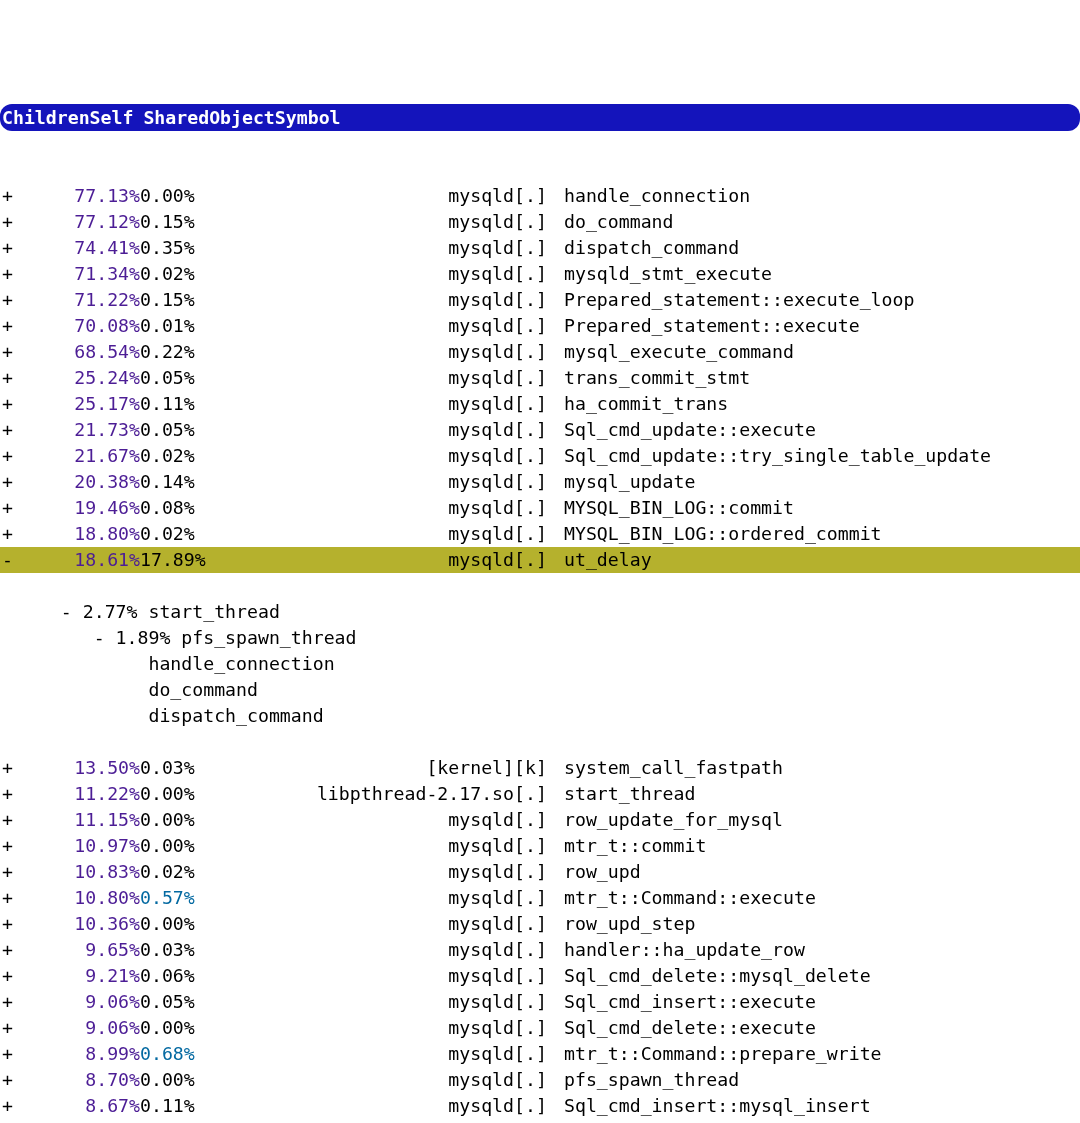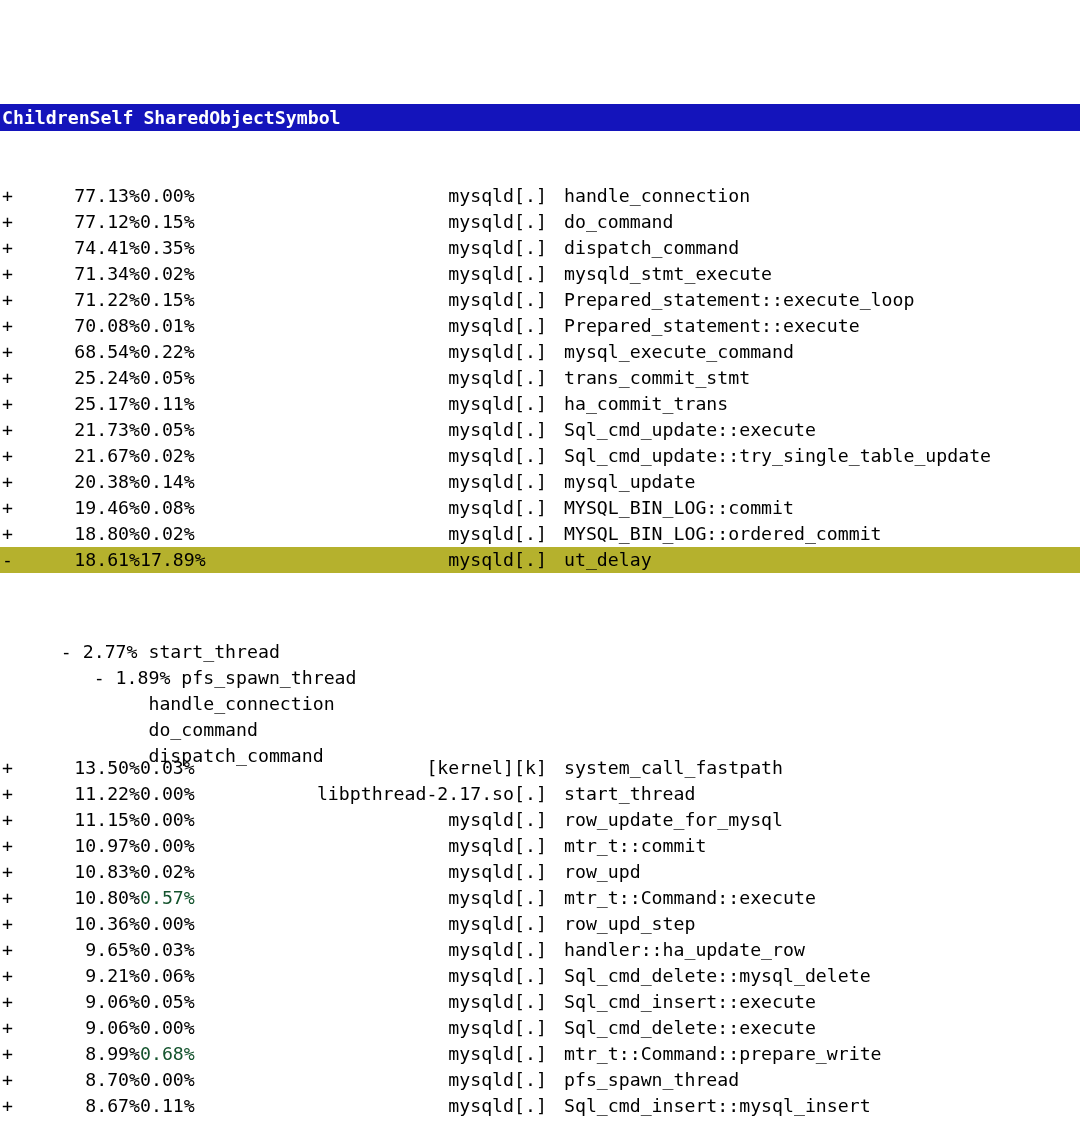--- a/index.html
+++ b/index.html
@@ -11,44 +11,45 @@
     color: #000000;
     white-space: pre;
     width: 1080px;
   }
   .header {
     background: #1414bb;
     color: #ffffff;
     font-weight: bold;
     height: 27px;
     line-height: 27px;
+    border-radius: 12px;
   }
   .row {
     height: 26px;
     display: flex;
   }
   .row.hl {
     background: #b5b12d;
   }
   .cell { display: inline-block; }
   .expand { width: 28px; text-align: left; padding-left: 2px; }
   .children { width: 112px; text-align: right; }
   .self { width: 102px; text-align: left; }
   .object { padding-left: 18px; width: 272px; text-align: right; }
   .marker { width: 50px; text-align: left; }
   .symbol { flex: 1; text-align: left; }
-  .red { color: #000000; }
-  .green { color: #14532d; }
+  .red { color: #4c1d95; }
+  .green { color: #0369a1; }
   .header .expand { width: 28px; }
   .header .children-h { width: 112px; text-align: right; }
   .header .self-h { width: 102px; text-align: right; }
   .header .shared-h { padding-left: 10px; width: 80px; text-align: left; }
   .header .object-h { width: 200px; text-align: left; }
   .header .symbol-h { text-align: left; }
-  .tree { padding-left: 28px; margin-top: 40px; }
+  .tree { padding-left: 28px; }
 </style>
 </head>
 <body>
 
 
 
 <div class="header"><span class="expand"></span><span class="children-h">Children</span><span class="self-h">Self</span><span class="shared-h">Shared</span><span class="object-h">Object</span><span class="symbol-h">Symbol</span></div>
 
 <div id="rows-container"><div class="row"><span class="cell expand">+</span><span class="cell children red">77.13%</span><span class="cell self ">0.00%</span><span class="cell object">mysqld</span><span class="cell marker">[.]</span><span class="cell symbol">handle_connection</span></div><div class="row"><span class="cell expand">+</span><span class="cell children red">77.12%</span><span class="cell self ">0.15%</span><span class="cell object">mysqld</span><span class="cell marker">[.]</span><span class="cell symbol">do_command</span></div><div class="row"><span class="cell expand">+</span><span class="cell children red">74.41%</span><span class="cell self ">0.35%</span><span class="cell object">mysqld</span><span class="cell marker">[.]</span><span class="cell symbol">dispatch_command</span></div><div class="row"><span class="cell expand">+</span><span class="cell children red">71.34%</span><span class="cell self ">0.02%</span><span class="cell object">mysqld</span><span class="cell marker">[.]</span><span class="cell symbol">mysqld_stmt_execute</span></div><div class="row"><span class="cell expand">+</span><span class="cell children red">71.22%</span><span class="cell self ">0.15%</span><span class="cell object">mysqld</span><span class="cell marker">[.]</span><span class="cell symbol">Prepared_statement::execute_loop</span></div><div class="row"><span class="cell expand">+</span><span class="cell children red">70.08%</span><span class="cell self ">0.01%</span><span class="cell object">mysqld</span><span class="cell marker">[.]</span><span class="cell symbol">Prepared_statement::execute</span></div><div class="row"><span class="cell expand">+</span><span class="cell children red">68.54%</span><span class="cell self ">0.22%</span><span class="cell object">mysqld</span><span class="cell marker">[.]</span><span class="cell symbol">mysql_execute_command</span></div><div class="row"><span class="cell expand">+</span><span class="cell children red">25.24%</span><span class="cell self ">0.05%</span><span class="cell object">mysqld</span><span class="cell marker">[.]</span><span class="cell symbol">trans_commit_stmt</span></div><div class="row"><span class="cell expand">+</span><span class="cell children red">25.17%</span><span class="cell self ">0.11%</span><span class="cell object">mysqld</span><span class="cell marker">[.]</span><span class="cell symbol">ha_commit_trans</span></div><div class="row"><span class="cell expand">+</span><span class="cell children red">21.73%</span><span class="cell self ">0.05%</span><span class="cell object">mysqld</span><span class="cell marker">[.]</span><span class="cell symbol">Sql_cmd_update::execute</span></div><div class="row"><span class="cell expand">+</span><span class="cell children red">21.67%</span><span class="cell self ">0.02%</span><span class="cell object">mysqld</span><span class="cell marker">[.]</span><span class="cell symbol">Sql_cmd_update::try_single_table_update</span></div><div class="row"><span class="cell expand">+</span><span class="cell children red">20.38%</span><span class="cell self ">0.14%</span><span class="cell object">mysqld</span><span class="cell marker">[.]</span><span class="cell symbol">mysql_update</span></div><div class="row"><span class="cell expand">+</span><span class="cell children red">19.46%</span><span class="cell self ">0.08%</span><span class="cell object">mysqld</span><span class="cell marker">[.]</span><span class="cell symbol">MYSQL_BIN_LOG::commit</span></div><div class="row"><span class="cell expand">+</span><span class="cell children red">18.80%</span><span class="cell self ">0.02%</span><span class="cell object">mysqld</span><span class="cell marker">[.]</span><span class="cell symbol">MYSQL_BIN_LOG::ordered_commit</span></div><div class="row hl"><span class="cell expand">-</span><span class="cell children red">18.61%</span><span class="cell self ">17.89%</span><span class="cell object">mysqld</span><span class="cell marker">[.]</span><span class="cell symbol">ut_delay</span></div></div>
 <div id="tree-container"><div class="row"><span class="tree">   - 2.77% start_thread</span></div><div class="row"><span class="tree">      - 1.89% pfs_spawn_thread</span></div><div class="row"><span class="tree">           handle_connection</span></div><div class="row"><span class="tree">           do_command</span></div><div class="row"><span class="tree">           dispatch_command</span></div></div>

